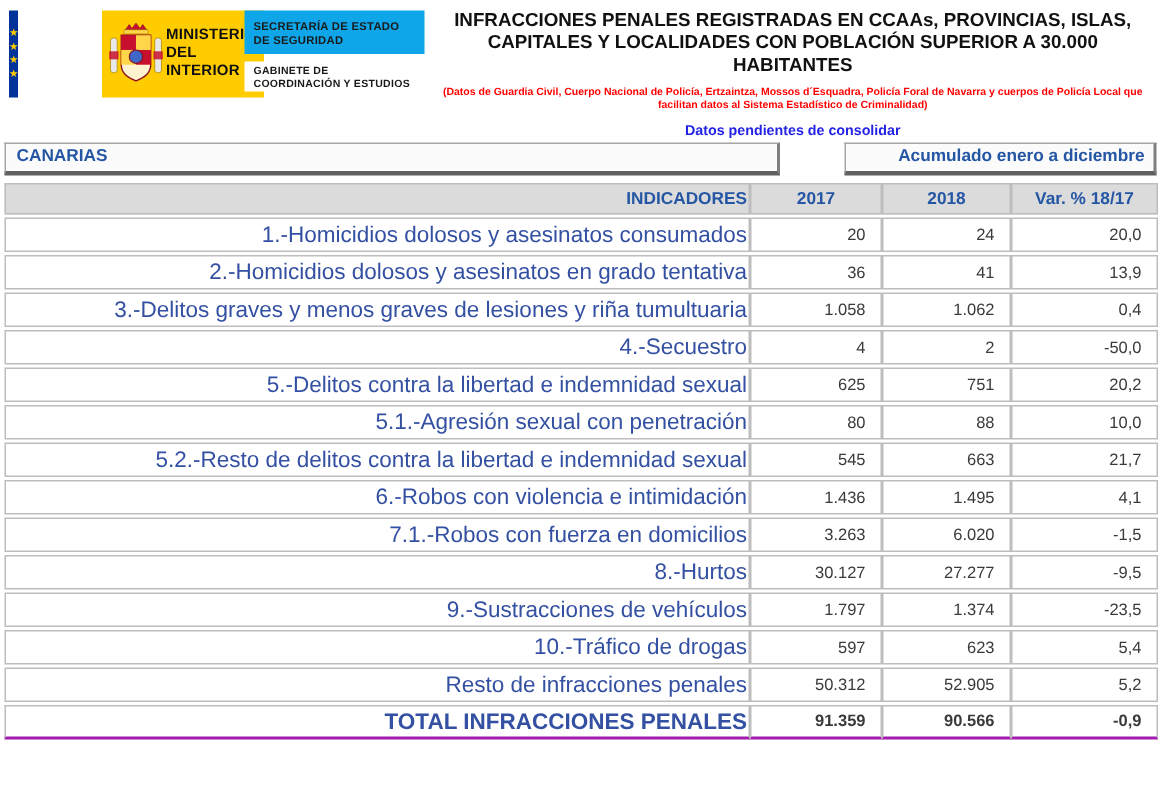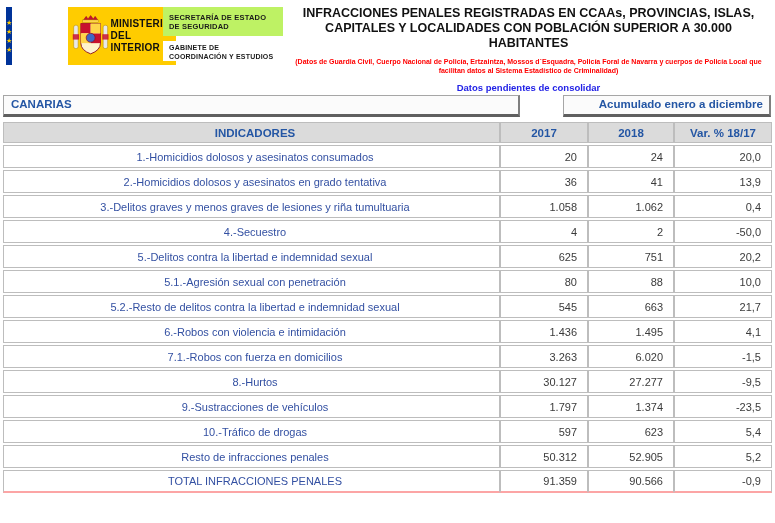--- a/index.html
+++ b/index.html
@@ -13,21 +13,21 @@
   .eu-strip { width:17px; background:#003399; display:flex; flex-direction:column; align-items:center; justify-content:center; }
   .eu-star { color:#ffcc00; font-size:7px; line-height:9px; }
   .flag-strip { width:11px; display:flex; flex-direction:column; }
   .fs-red { height:30%; background:#c8102e; }
   .fs-yellow { height:40%; background:#ffc400; }
   .yellow-area { flex:1; background:#ffcc00; display:flex; align-items:center; padding-left:3px; }
   .ministry-name { font-weight:bold; font-size:10px; color:#101010; line-height:12px; letter-spacing:0.2px; }
 
   
   .dept { position:absolute; left:163px; top:7px; width:120px; }
-  .secretaria { background:#bef264; font-size:7.5px; font-weight:bold; color:#1a1a1a; padding:6px 6px 5px 6px; line-height:9px; letter-spacing:0.2px; }
+  .secretaria { background:#0ea5e9; font-size:7.5px; font-weight:bold; color:#1a1a1a; padding:6px 6px 5px 6px; line-height:9px; letter-spacing:0.2px; }
   .gabinete { background:#ffffff; margin-top:5px; font-size:7px; font-weight:bold; color:#1a1a1a; padding:2px 6px 0 6px; line-height:9px; letter-spacing:0.2px; }
 
   
   .title-block { position:absolute; left:285px; top:6px; width:487px; text-align:center; }
   .main-title { font-weight:bold; font-size:12.5px; line-height:15px; color:#111111; }
   .red-sub { margin-top:7px; font-size:7px; font-weight:bold; color:#ff0000; line-height:8.5px; }
   .blue-sub { margin-top:7px; font-size:9.5px; font-weight:bold; color:#2222e6; }
 
   
   .bar-btn {
@@ -36,26 +36,26 @@
     border-bottom:3px solid #5f5f5f; border-right:2px solid #7f7f7f;
     font-weight:bold; color:#2456a4; font-size:11.5px; line-height:17px;
   }
   .region-btn { left:3px; width:517px; padding-left:7px; }
   .period-btn { left:563px; width:208px; text-align:right; padding-right:6px; }
 
   
   table.data { position:absolute; left:3px; top:120px; width:769px; border-collapse:separate; border-spacing:0 2px; table-layout:fixed; }
   table.data th, table.data td { border:1px solid #bdbdbd; background:#ffffff; box-sizing:border-box; overflow:hidden; white-space:nowrap; }
   table.data th { background:#dbdbdb; color:#2456a4; font-size:11.5px; font-weight:bold; height:21px; }
-  th.c-label, td.c-label { text-align:center; padding-left:8px; }
+  th.c-label, td.c-label { text-align:right; padding-left:8px; }
   th.c-num { text-align:center;margin-top:12px; }
   td { height:23px; }
-  td.c-label { color:#3350a2; font-size:11px;margin-left:38px; }
+  td.c-label { color:#3350a2; font-size:15px;margin-left:38px; }
   td.c-num { color:#3a3a3a; font-size:11px; text-align:right; padding-right:10px;margin-left:48px; }
-  tbody tr:last-child td { border-bottom:2px solid #fca5a5; }
+  tbody tr:last-child td { border-bottom:2px solid #a21caf;font-weight:bold; }
 </style>
 </head>
 <body>
 
 <div class="page">
 
   <div class="logo">
     <div class="eu-strip">
       <span class="eu-star">★</span>
       <span class="eu-star">★</span>

